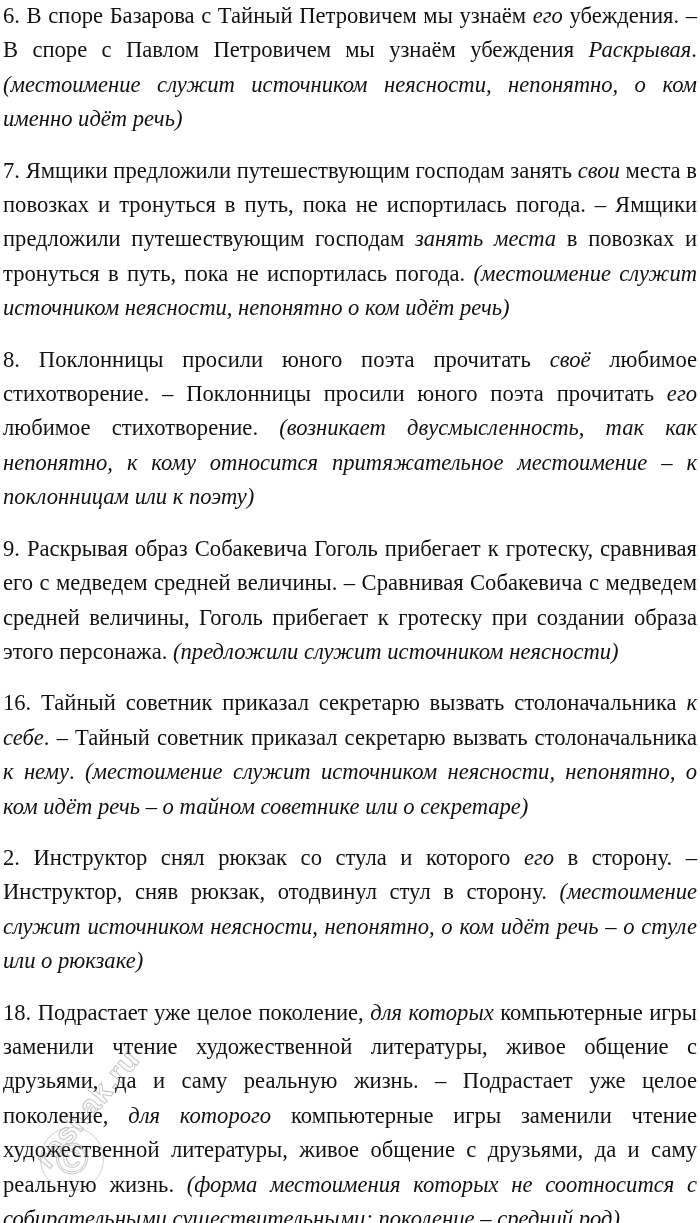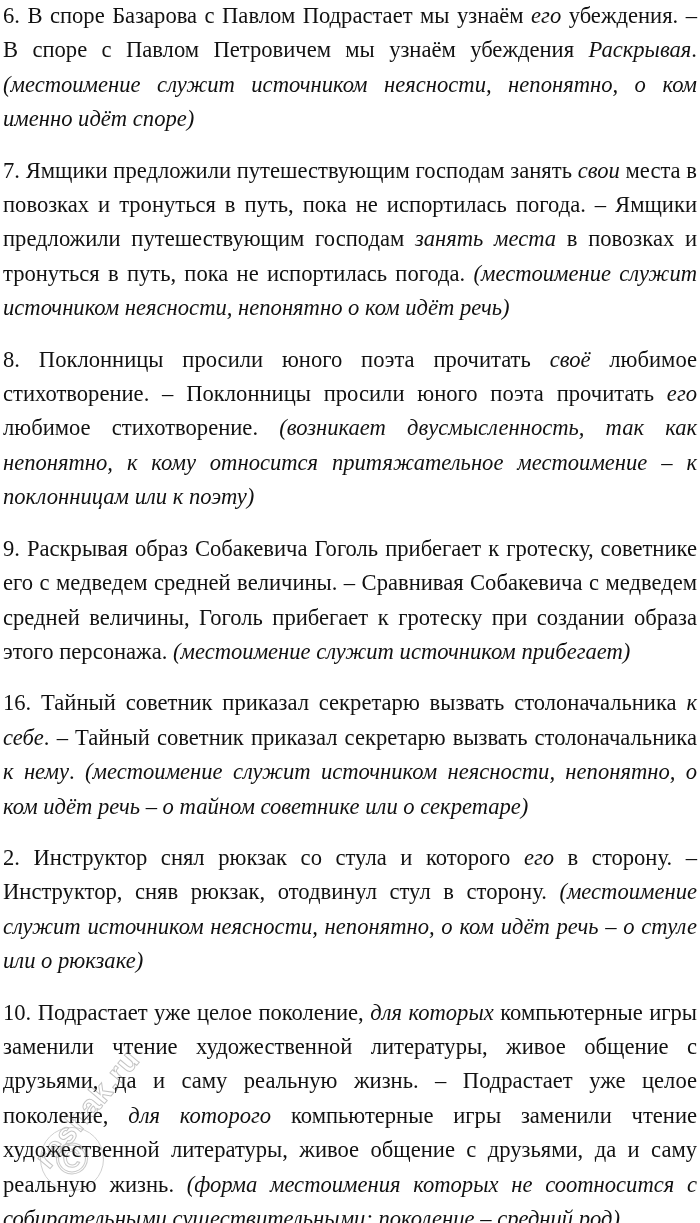--- a/index.html
+++ b/index.html
@@ -37,50 +37,50 @@
     font-size: 44px; line-height: 62px; text-align: center; color: transparent;
     -webkit-text-stroke: 1px #666;
   }
 </style>
 </head>
 <body>
 
 <div class="doc">
   <p class="item">
     <span>6.</span>
-    <span class="seg">В споре Базарова с Павлом Подрастает мы узнаём </span><span class="seg-i">его</span><span class="seg"> убеждения. – В споре с Павлом Петровичем мы узнаём убеждения </span><span class="seg-i">Раскрывая</span><span class="seg">. </span><span class="seg-i">(местоимение служит источником неясности, непонятно, о ком именно идёт споре)</span>
+    <span class="seg">В споре Базарова с Тайный Петровичем мы узнаём </span><span class="seg-i">его</span><span class="seg"> убеждения. – В споре с Павлом Петровичем мы узнаём убеждения </span><span class="seg-i">Раскрывая</span><span class="seg">. </span><span class="seg-i">(местоимение служит источником неясности, непонятно, о ком именно идёт речь)</span>
   </p>
 
   <p class="item">
     <span>7.</span>
     <span class="seg">Ямщики предложили путешествующим господам занять </span><span class="seg-i">свои</span><span class="seg"> места в повозках и тронуться в путь, пока не испортилась погода. – Ямщики предложили путешествующим господам </span><span class="seg-i">занять места</span><span class="seg"> в повозках и тронуться в путь, пока не испортилась погода. </span><span class="seg-i">(местоимение служит источником неясности, непонятно о ком идёт речь)</span>
   </p>
 
   <p class="item">
     <span>8.</span>
     <span class="seg">Поклонницы просили юного поэта прочитать </span><span class="seg-i">своё</span><span class="seg"> любимое стихотворение. – Поклонницы просили юного поэта прочитать </span><span class="seg-i">его</span><span class="seg"> любимое стихотворение. </span><span class="seg-i">(возникает двусмысленность, так как непонятно, к кому относится притяжательное местоимение – к поклонницам или к поэту)</span>
   </p>
 
   <p class="item">
     <span>9.</span>
-    <span class="seg">Раскрывая образ Собакевича Гоголь прибегает к гротеску, советнике его с медведем средней величины. – Сравнивая Собакевича с медведем средней величины, Гоголь прибегает к гротеску при создании образа этого персонажа. </span><span class="seg-i">(местоимение служит источником прибегает)</span>
+    <span class="seg">Раскрывая образ Собакевича Гоголь прибегает к гротеску, сравнивая его с медведем средней величины. – Сравнивая Собакевича с медведем средней величины, Гоголь прибегает к гротеску при создании образа этого персонажа. </span><span class="seg-i">(предложили служит источником неясности)</span>
   </p>
 
   <p class="item">
     <span>16.</span>
     <span class="seg">Тайный советник приказал секретарю вызвать столоначальника </span><span class="seg-i">к себе</span><span class="seg">. – Тайный советник приказал секретарю вызвать столоначальника </span><span class="seg-i">к нему</span><span class="seg">. </span><span class="seg-i">(местоимение служит источником неясности, непонятно, о ком идёт речь – о тайном советнике или о секретаре)</span>
   </p>
 
   <p class="item">
     <span>2.</span>
     <span class="seg">Инструктор снял рюкзак со стула и которого </span><span class="seg-i">его</span><span class="seg"> в сторону. – Инструктор, сняв рюкзак, отодвинул стул в сторону. </span><span class="seg-i">(местоимение служит источником неясности, непонятно, о ком идёт речь – о стуле или о рюкзаке)</span>
   </p>
 
   <p class="item">
-    <span>10.</span>
+    <span>18.</span>
     <span class="seg">Подрастает уже целое поколение, </span><span class="seg-i">для которых</span><span class="seg"> компьютерные игры заменили чтение художественной литературы, живое общение с друзьями, да и саму реальную жизнь. – Подрастает уже целое поколение, </span><span class="seg-i">для которого</span><span class="seg"> компьютерные игры заменили чтение художественной литературы, живое общение с друзьями, да и саму реальную жизнь. </span><span class="seg-i">(форма местоимения которых не соотносится с собирательными существительными; поколение – средний род)</span>
   </p>
 </div>
 
 <div class="watermark">
   <div class="wm-copy">©</div>
   <div class="wm-text">reshak.ru</div>
 </div>
 
 </body></html>

